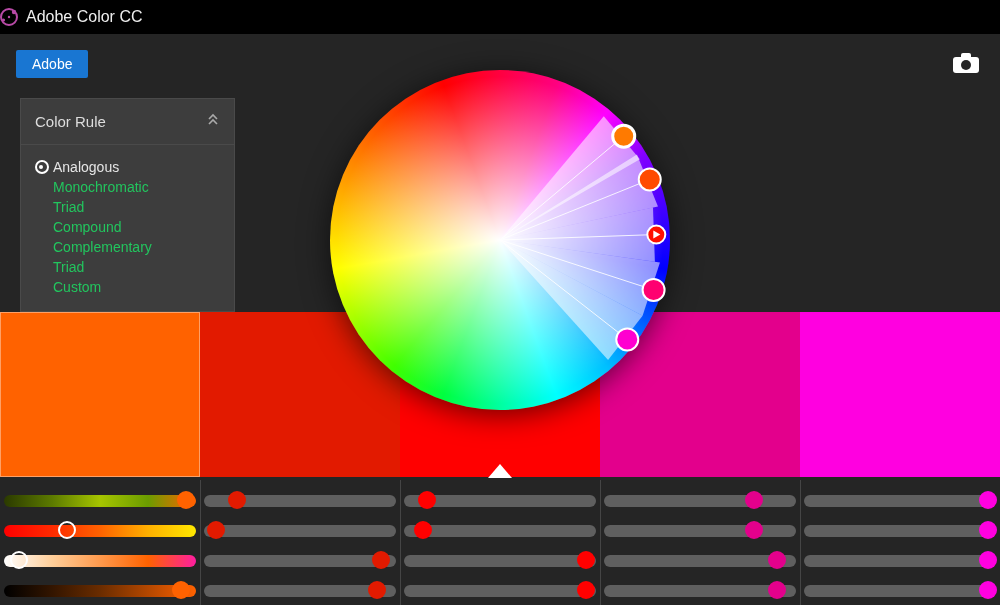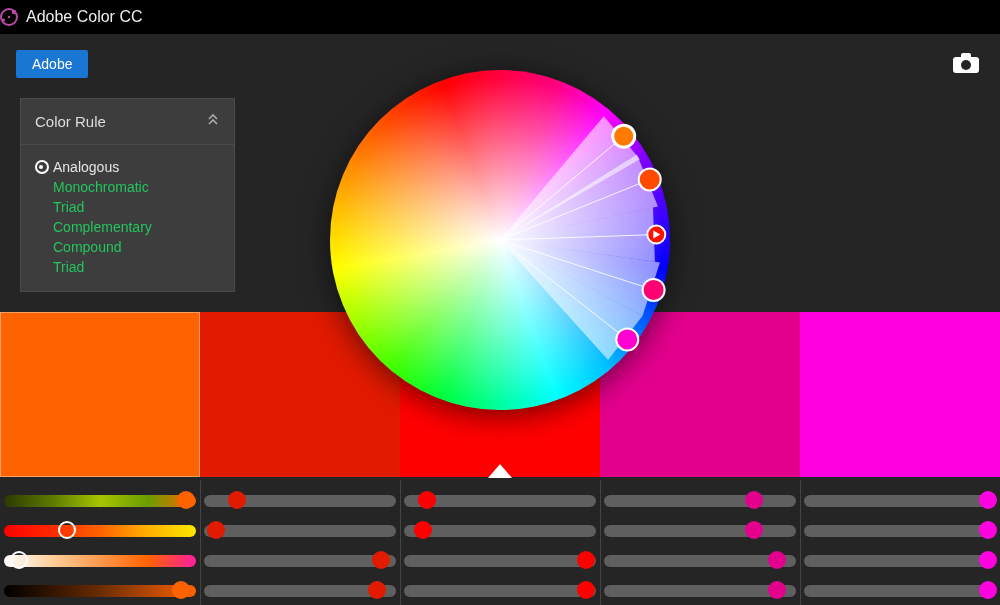--- a/index.html
+++ b/index.html
@@ -89,27 +89,30 @@
       <div class="rule-item selected">
         <span>Analogous</span>
       </div>
       <div class="rule-item">
         <span>Monochromatic</span>
       </div>
       <div class="rule-item">
         <span>Triad</span>
       </div>
       <div class="rule-item">
+        <span>Compound</span>
+      </div>
+      <div class="rule-item">
         <span>Complementary</span>
       </div>
       <div class="rule-item">
-        <span>Compound</span>
-      </div>
-      <div class="rule-item">
         <span>Triad</span>
+      </div>
+      <div class="rule-item">
+        <span>Custom</span>
       </div>
     </div>
 </div>
 
 <div class="wheel-wrap">
   <div class="wheel"></div>
   <svg class="wheel-overlay" id="wheel-svg" width="340" height="340">
       <polygon points="170,170 273.8101989643761,46.28382243628505 309.86310271118685,89.25000000000001" fill="rgba(255,255,255,0.55)"></polygon>
       <polygon points="170,170 306.95976752926276,84.41803882633741 327.9708375185096,136.42226193293186" fill="rgba(255,255,255,0.55)"></polygon>
       <polygon points="170,170 322.9822847547672,137.48261155610243 324.8779259511816,191.76667299015423" fill="rgba(255,255,255,0.55)"></polygon>

